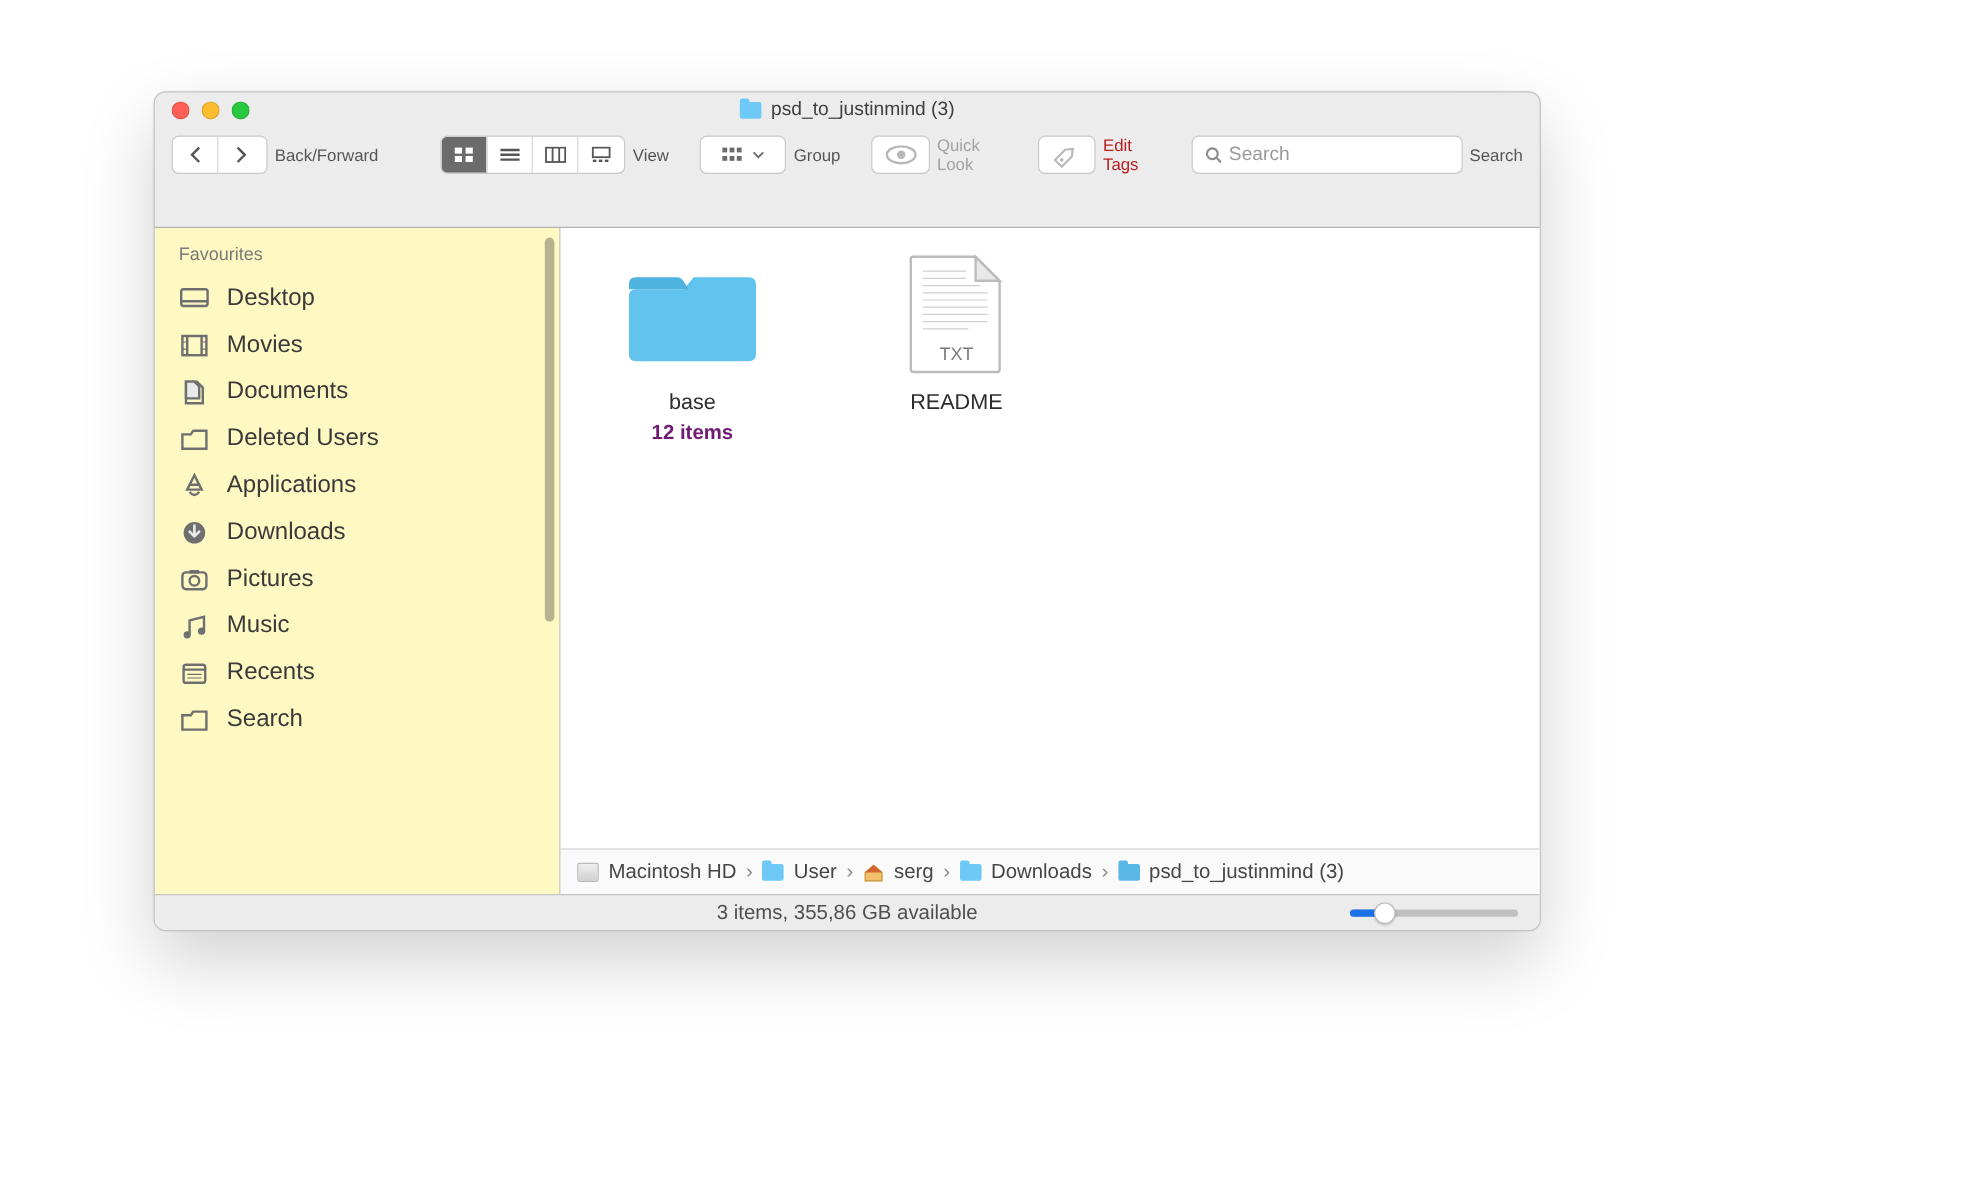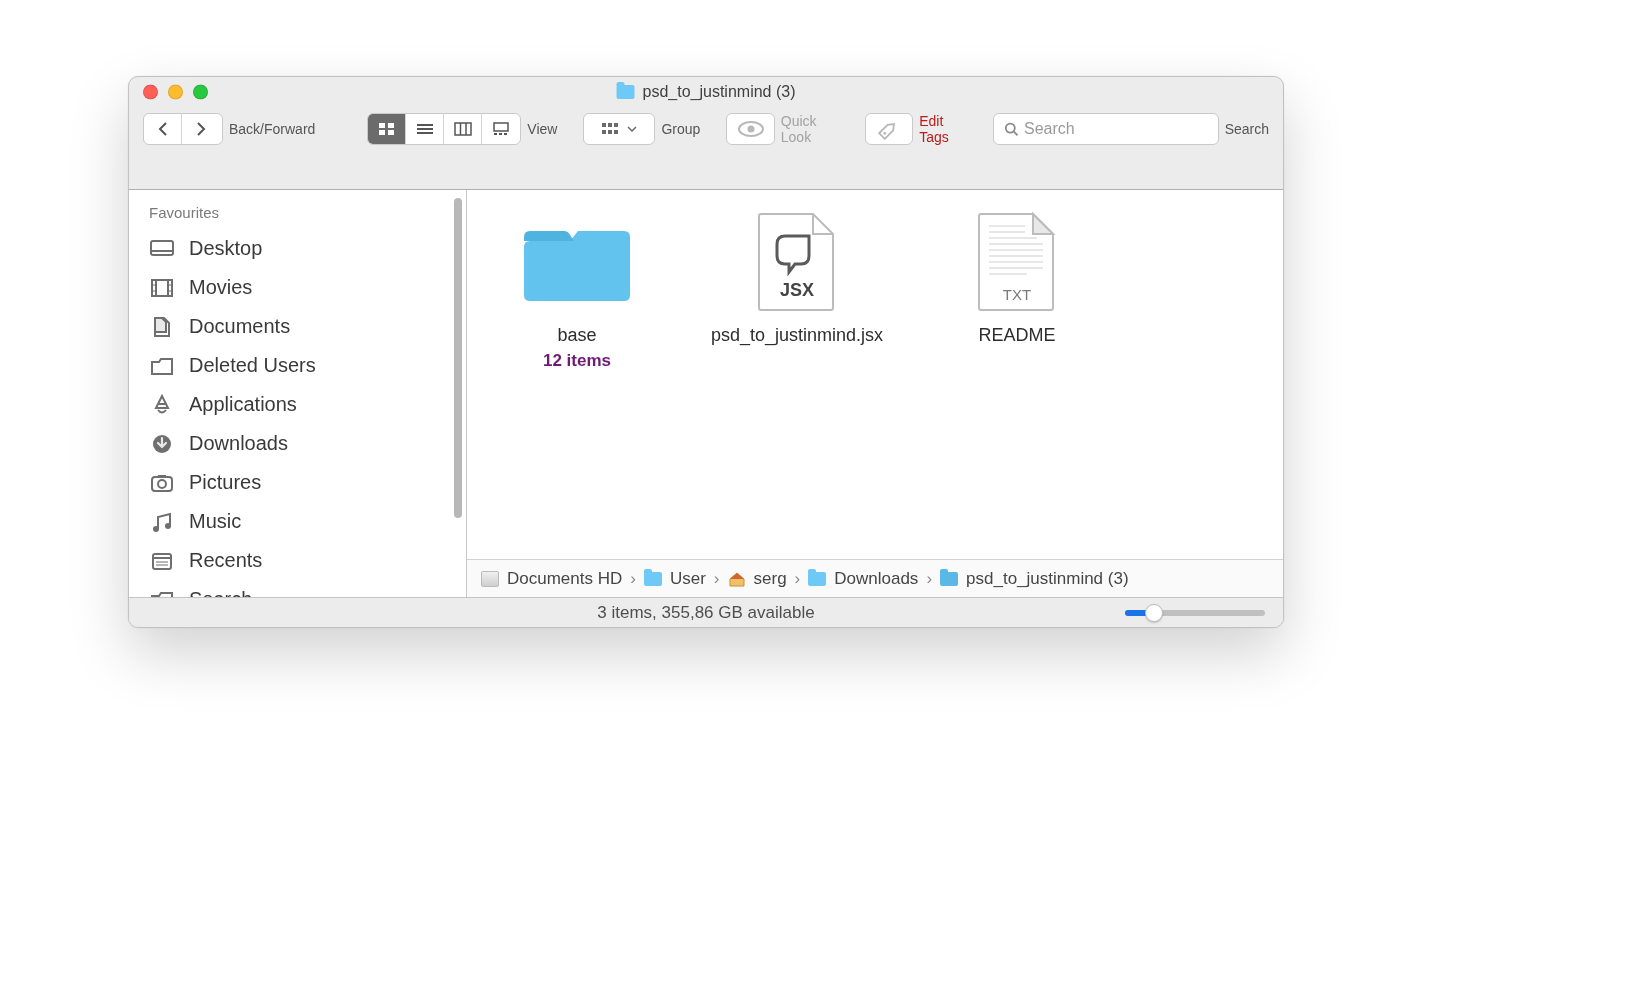--- a/index.html
+++ b/index.html
@@ -1,20 +1,20 @@
 <!DOCTYPE html>
 <html><head>
 <meta charset="utf-8">
 <style>
   * { box-sizing: border-box; margin: 0; padding: 0; }
   html, body { width: 1640px; height: 1000px; background: #fff; font-family: -apple-system, "Helvetica Neue", Arial, sans-serif; }
   .window {
     position: absolute;
     left: 128px; top: 76px;
-    width: 1156px; height: 552px;
+    width: 1156px; height: 700px;
     background: #ececec;
     border: 1px solid #c2c2c2;
     border-radius: 10px;
     box-shadow: 0 25px 60px rgba(0,0,0,0.18), 0 0 0 1px rgba(0,0,0,0.02);
     overflow: hidden;
     display: flex; flex-direction: column;
   }
   
   .titlebar { height: 30px; display:flex; align-items:center; position:relative; }
   .traffic { display:flex; gap:10px; position:absolute; left:14px; top:50%; transform:translateY(-50%);}
@@ -33,21 +33,21 @@
   .seg-btn.active{ background:#6b6b6b; color:#fff;}
   .single-btn{ background:#fff; border:1px solid #c9c9c9; border-radius:6px; height:32px; display:flex; align-items:center; justify-content:center; color:#6a6a6a;}
   .spacer{flex:1;}
   .search-field{ width:226px; height:32px; background:#fff; border:1px solid #c9c9c9; border-radius:6px; display:flex; align-items:center; padding:0 10px; gap:6px; color:#8a8a8a;}
   .search-field input{ border:none; outline:none; font-size:16px; color:#333; background:transparent; width:100%;}
   .search-field input::placeholder{color:#9a9a9a;}
   
   .toolbar-divider{ height:1px; background:#b0b0b0;}
   
   .body{ flex:1; display:flex; min-height:0;}
-  .sidebar{ width:338px; background:#ffffff; border-right:1px solid #c7c7c7; padding:10px 0 10px 8px; overflow:hidden; position:relative;}
+  .sidebar{ width:338px; background:#fef9c3; border-right:1px solid #c7c7c7; padding:10px 0 10px 8px; overflow:hidden; position:relative;}
   .scrollthumb{ position:absolute; right:4px; top:8px; width:8px; height:320px; background:rgba(0,0,0,0.28); border-radius:4px;}
   .side-head{ font-size:15px; color:#7a7a7a; padding:4px 12px 8px 12px;}
   .side-item{ display:flex; align-items:center; gap:14px; padding:8px 12px; font-size:20px; color:#3a3a3a; border-radius:5px; margin-right:18px;}
   .side-item svg,.side-item .ico{width:26px; height:22px; flex-shrink:0; color:#6f6f6f;}
   .content{ flex:1; background:#fff; display:flex; flex-direction:column;}
   .icons-area{ flex:1; padding:22px 20px; display:flex; gap:40px; align-items:flex-start;}
   .file{ width:180px; display:flex; flex-direction:column; align-items:center; text-align:center;}
   .file .thumb{ width:106px; height:100px; display:flex; align-items:center; justify-content:center; margin-bottom:12px;}
   .file .name{ font-size:18px; color:#2d2d2d; line-height:1.3;}
   .file .sub{ font-size:17px; color:#701a75; margin-top:4px;font-weight:bold;}
@@ -285,31 +285,20 @@
           <div class="thumb">
             <svg width="106" height="90" viewBox="0 0 106 90">
                 <path d="M6 24 h40 l8 -10 h46 q6 0 6 6 v58 q0 6 -6 6 H6 q-6 0 -6 -6 V30 q0 -6 6 -6 z" fill="#62c4ee"></path>
                 <path d="M6 14 h34 q4 0 6 4 l4 6 H0 v-4 q0 -6 6 -6 z" fill="#4fb3e0"></path>
               </svg>
           </div>
           <div class="name">base</div>
           <div class="sub">12 items</div>
         </div>
 
-        <div class="file">
-          <div class="thumb">
-            <svg width="80" height="100" viewBox="0 0 80 100">
-                <path d="M4 2 h52 l20 20 v74 q0 2 -2 2 H4 q-2 0 -2 -2 V4 q0 -2 2 -2 z" fill="#fff" stroke="#bcbcbc" stroke-width="2"></path>
-                <path d="M56 2 v20 h20" fill="none" stroke="#bcbcbc" stroke-width="2"></path>
-                <path d="M28 26 h24 v20 q0 8 -8 8 h-6 l-6 8 v-8 h-4 q-8 0 -8 -8 v-12 q0 -8 8 -8 z" fill="none" stroke="#5a5a5a" stroke-width="3" transform="translate(0,-2)"></path>
-                <text x="40" y="84" text-anchor="middle" font-family="Arial" font-size="18" font-weight="bold" fill="#444">JSX</text>
-              </svg>
-          </div>
-          <div class="name">psd_to_justinmind.jsx</div>
-        </div>
 
         <div class="file">
           <div class="thumb">
             <svg width="80" height="100" viewBox="0 0 80 100">
                 <path d="M4 2 h52 l20 20 v74 q0 2 -2 2 H4 q-2 0 -2 -2 V4 q0 -2 2 -2 z" fill="#fff" stroke="#bcbcbc" stroke-width="2"></path>
                 <path d="M56 2 l20 20 h-20 z" fill="#e8e8e8" stroke="#bcbcbc" stroke-width="2"></path>
                 <g stroke="#cfcfcf" stroke-width="1">
                   <line x1="12" y1="14" x2="48" y2="14"></line>
                   <line x1="12" y1="20" x2="48" y2="20"></line>
                   <line x1="12" y1="26" x2="60" y2="26"></line>
@@ -324,21 +313,21 @@
               </svg>
           </div>
           <div class="name">README</div>
         </div>
 
       </div>
 
       <div class="pathbar">
         <div class="crumb">
           <span class="mini-hd"></span>
-          <span>Documents HD</span>
+          <span>Macintosh HD</span>
         </div>
         <span class="sep">›</span>
         <div class="crumb">
           <span class="mini-folder blue"></span>
           <span>User</span>
         </div>
         <span class="sep">›</span>
         <div class="crumb">
           <svg class="mini-home" viewBox="0 0 18 16">
               <path d="M2 8 L9 2 16 8 v7 H2 z" fill="#f2c06a" stroke="#c98f2e"></path>

